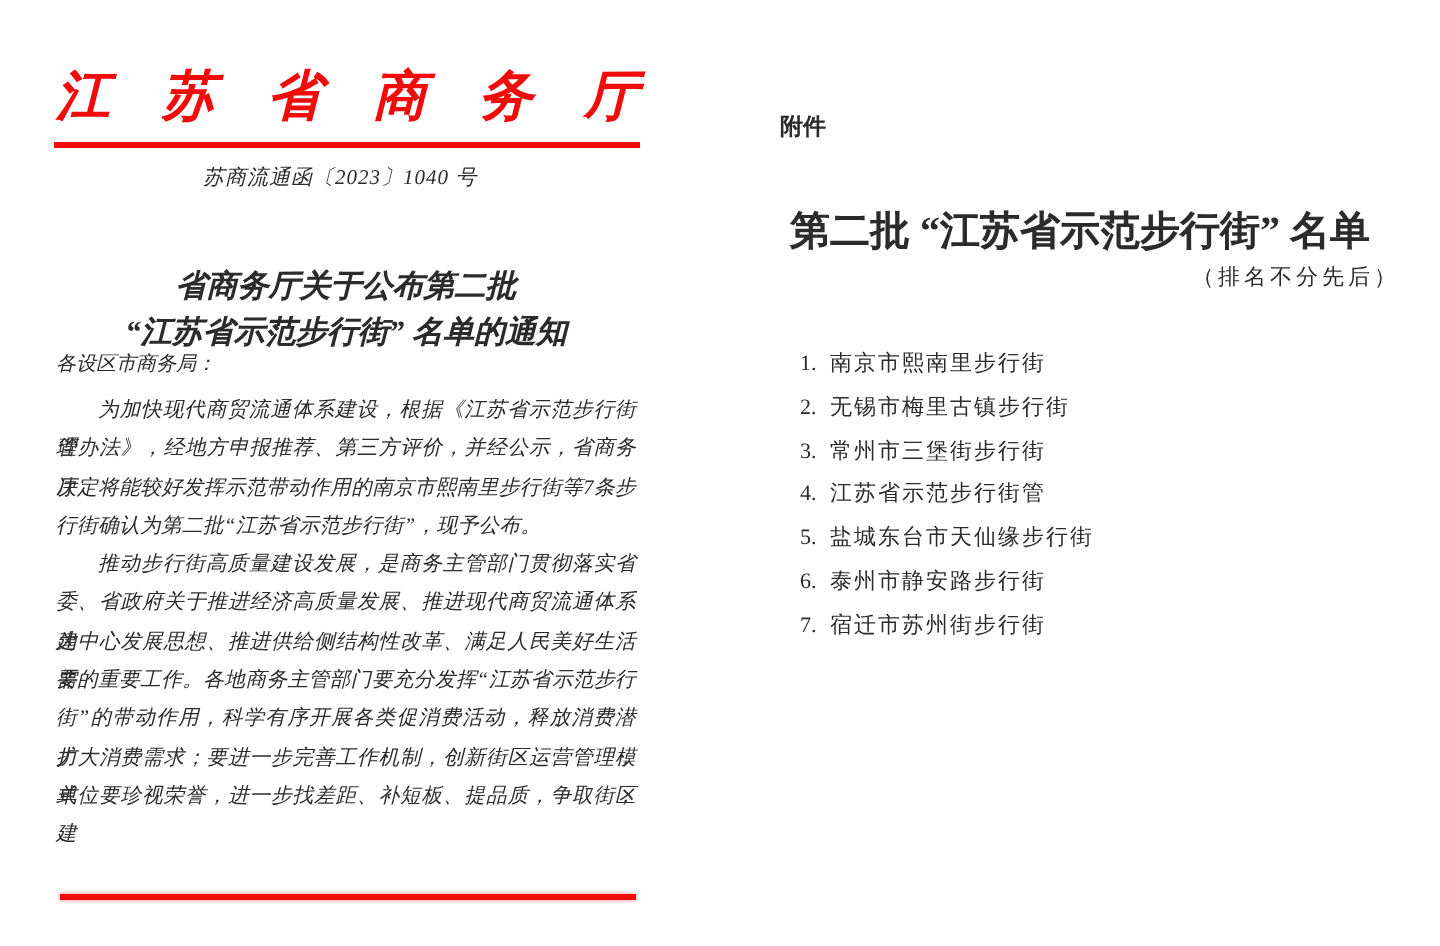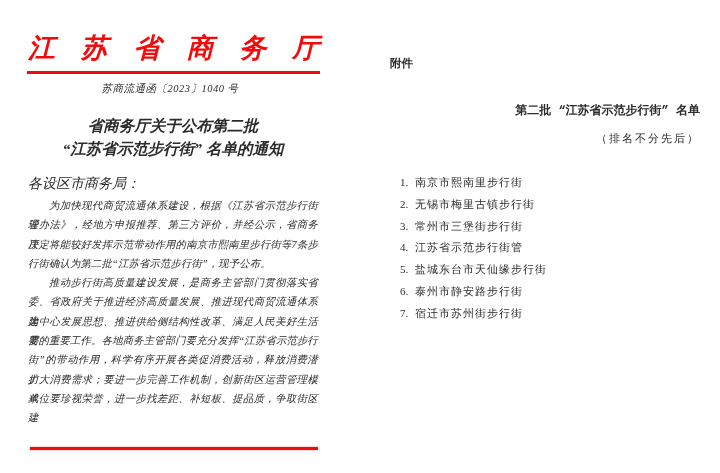--- a/index.html
+++ b/index.html
@@ -25,27 +25,27 @@
   }
   .masthead-rule {
     position: absolute; top: 71px; left: 27px; width: 293px; height: 2.5px;
     background: var(--accent_red, #f20b0b);
   }
   .doc-number {
     position: absolute; top: 82px; left: 28px; width: 284px;
     text-align: center; font-size: 10.5px; letter-spacing: 0.5px;
   }
   .notice-title {
-    position: absolute; top: 114px; left: 20px; width: 306px;
+    position: absolute; top: 132px; left: 20px; width: 306px;
     text-align: center; font-weight: bold;
     font-size: 15.5px; line-height: 23px;
   }
   .salutation {
     position: absolute; top: 175px; left: 28px; width: 290px;
-    font-size: 14px;
+    font-size: 10px;
   }
   .body-block { position: absolute; top: 196px; left: 28px; width: 290px; }
   .bline {
     font-size: 10.3px; height: 19.3px; line-height: 19.3px;
     text-align: justify; text-align-last: justify;
     letter-spacing: 0.2px;
   }
   .bline.ind { text-indent: 21px; }
   .bline.end { text-align-last: left; }
   .footer-rule {
@@ -54,21 +54,21 @@
     box-shadow: 0 0 2px rgba(242, 11, 11, 0.55);
   }
 
   
   .attachment-label {
     position: absolute; top: 56px; left: 30px;
     font-size: 11.5px; font-weight: bold;
   }
   .attachment-title {
     position: absolute; top: 102px; left: 20px; width: 320px;
-    text-align: right; font-weight: bold; font-size: 12px; font-family: Liberation Mono, monospace;
+    text-align: center; font-weight: bold; font-size: 20px;
   }
   .attachment-subtitle {
     position: absolute; top: 131px; left: 20px; width: 320px;
     text-align: right; font-size: 11px; letter-spacing: 2px;
   }
   .street-list { position: absolute; top: 172px; left: 40px; width: 280px; }
   .street-item {
     height: 21.8px; line-height: 21.8px;
     font-size: 11px; display: flex; align-items: baseline;
   }

